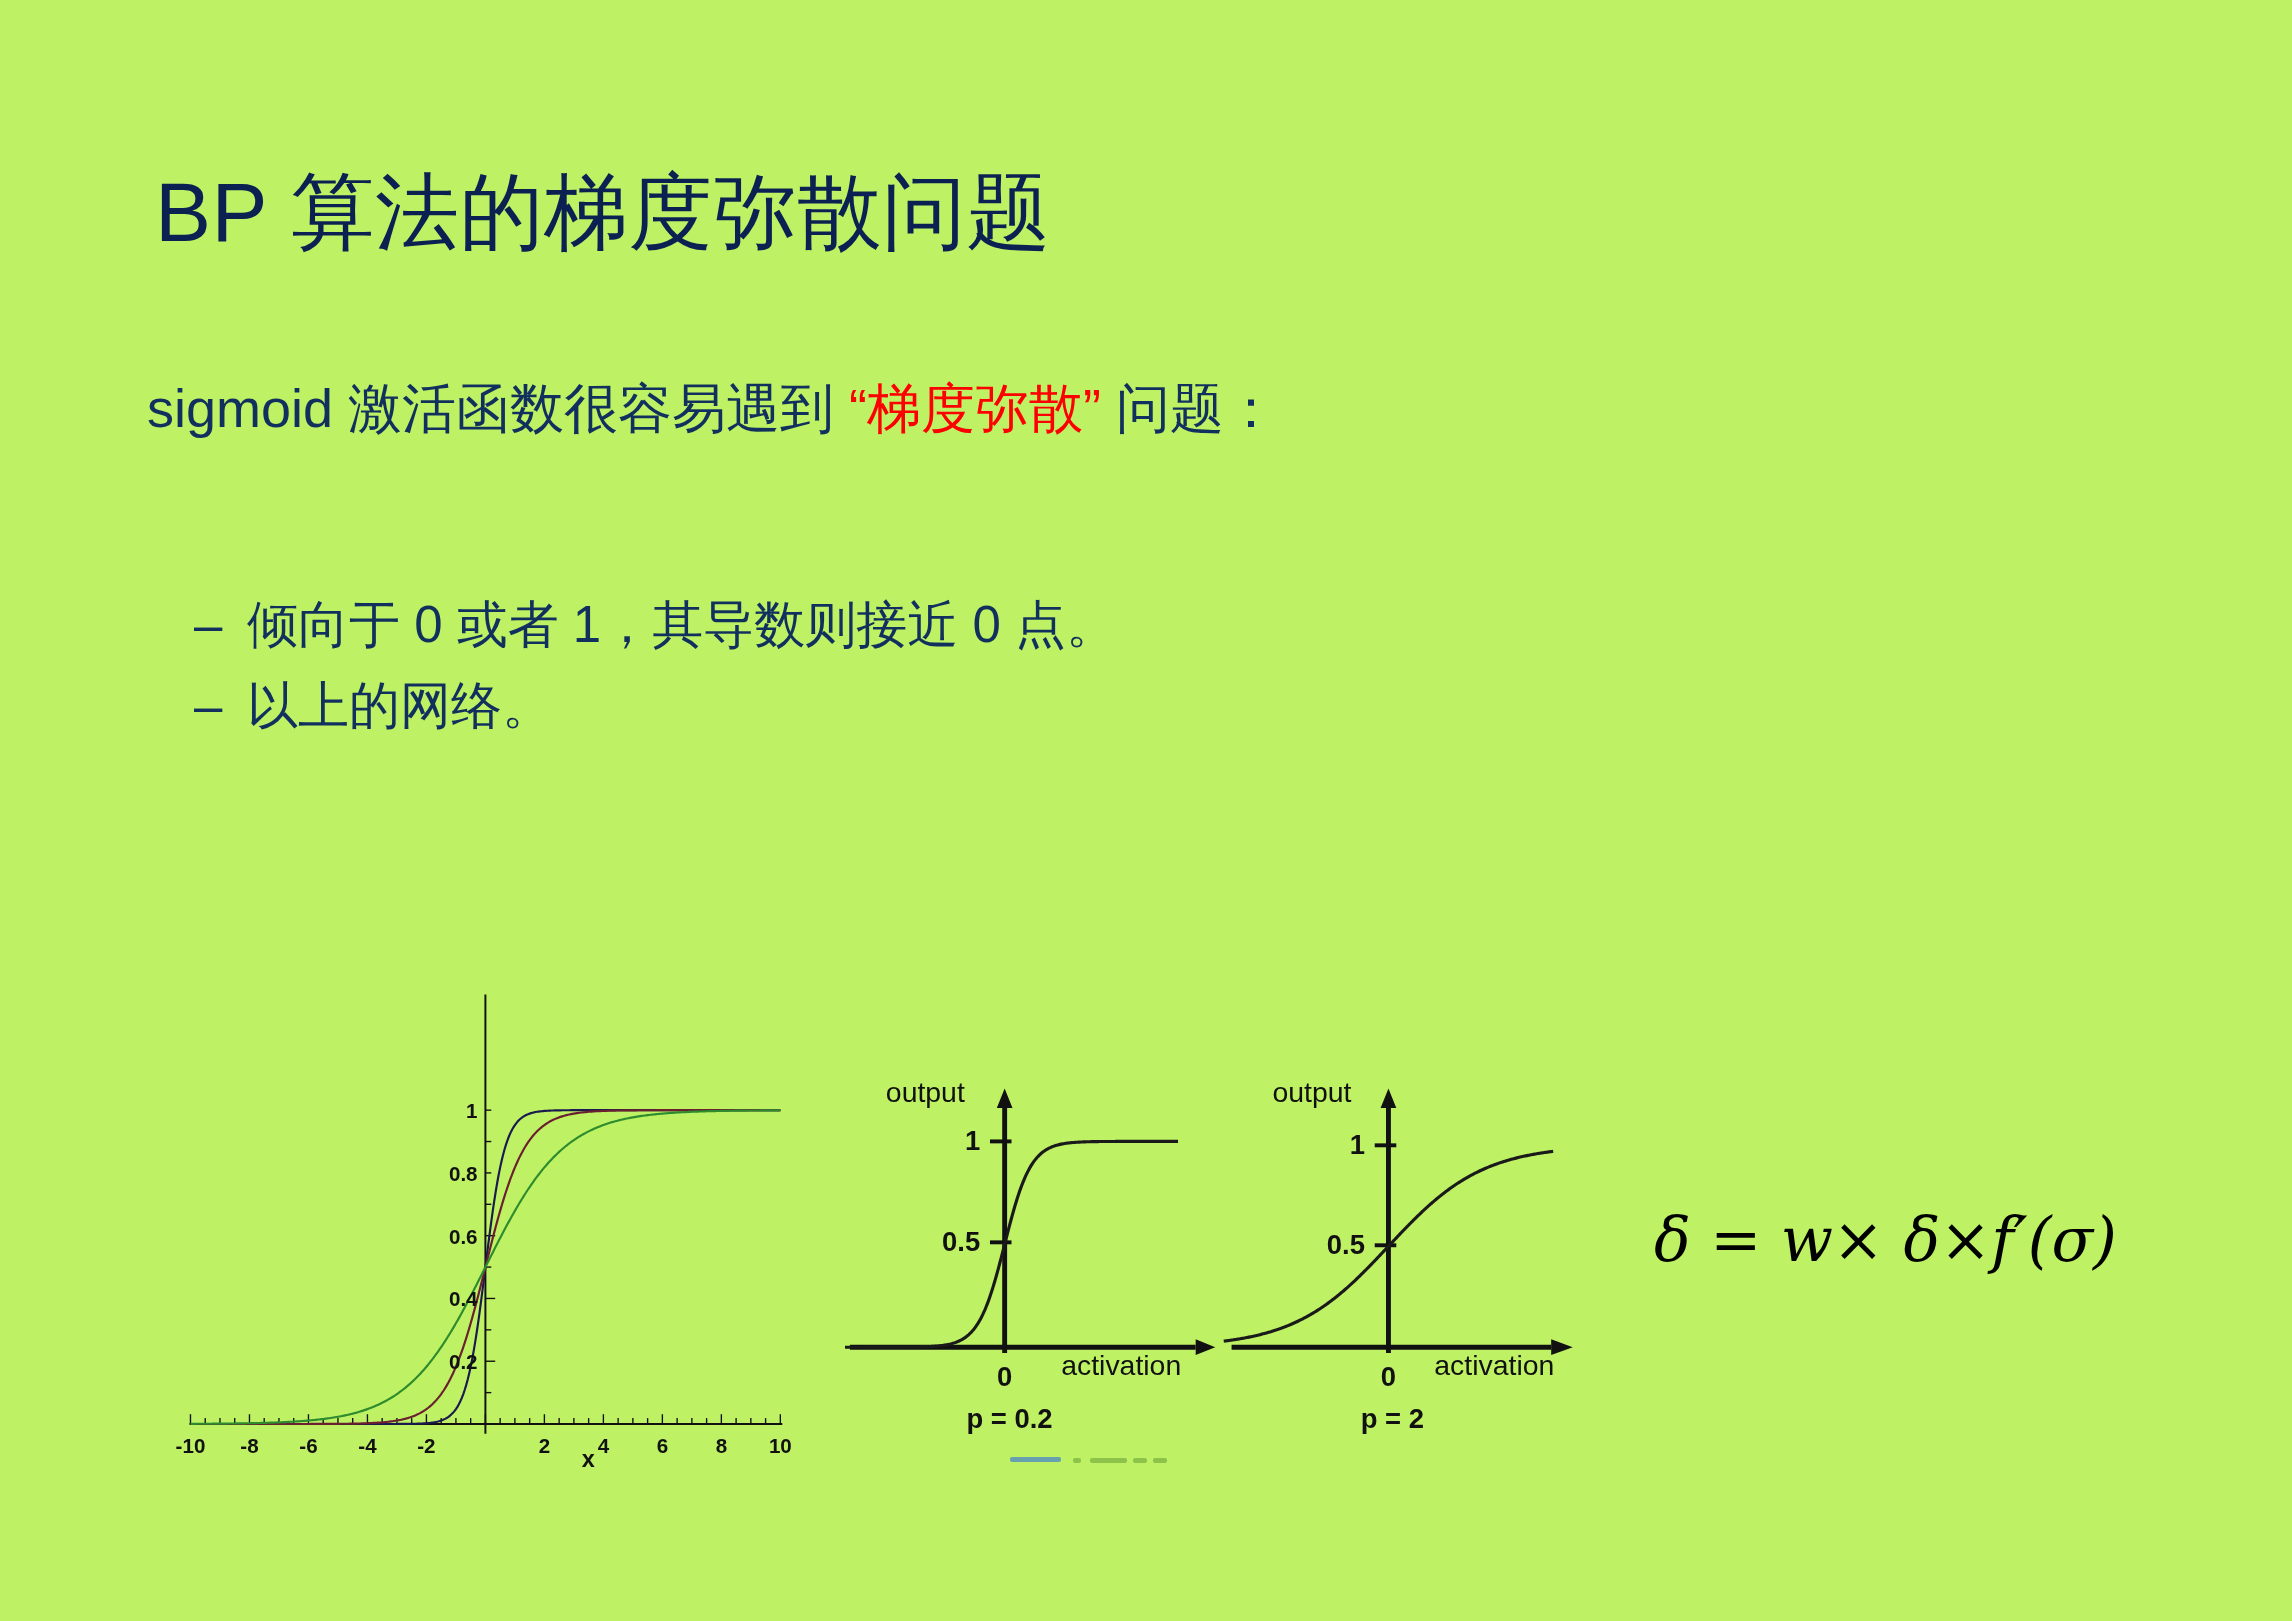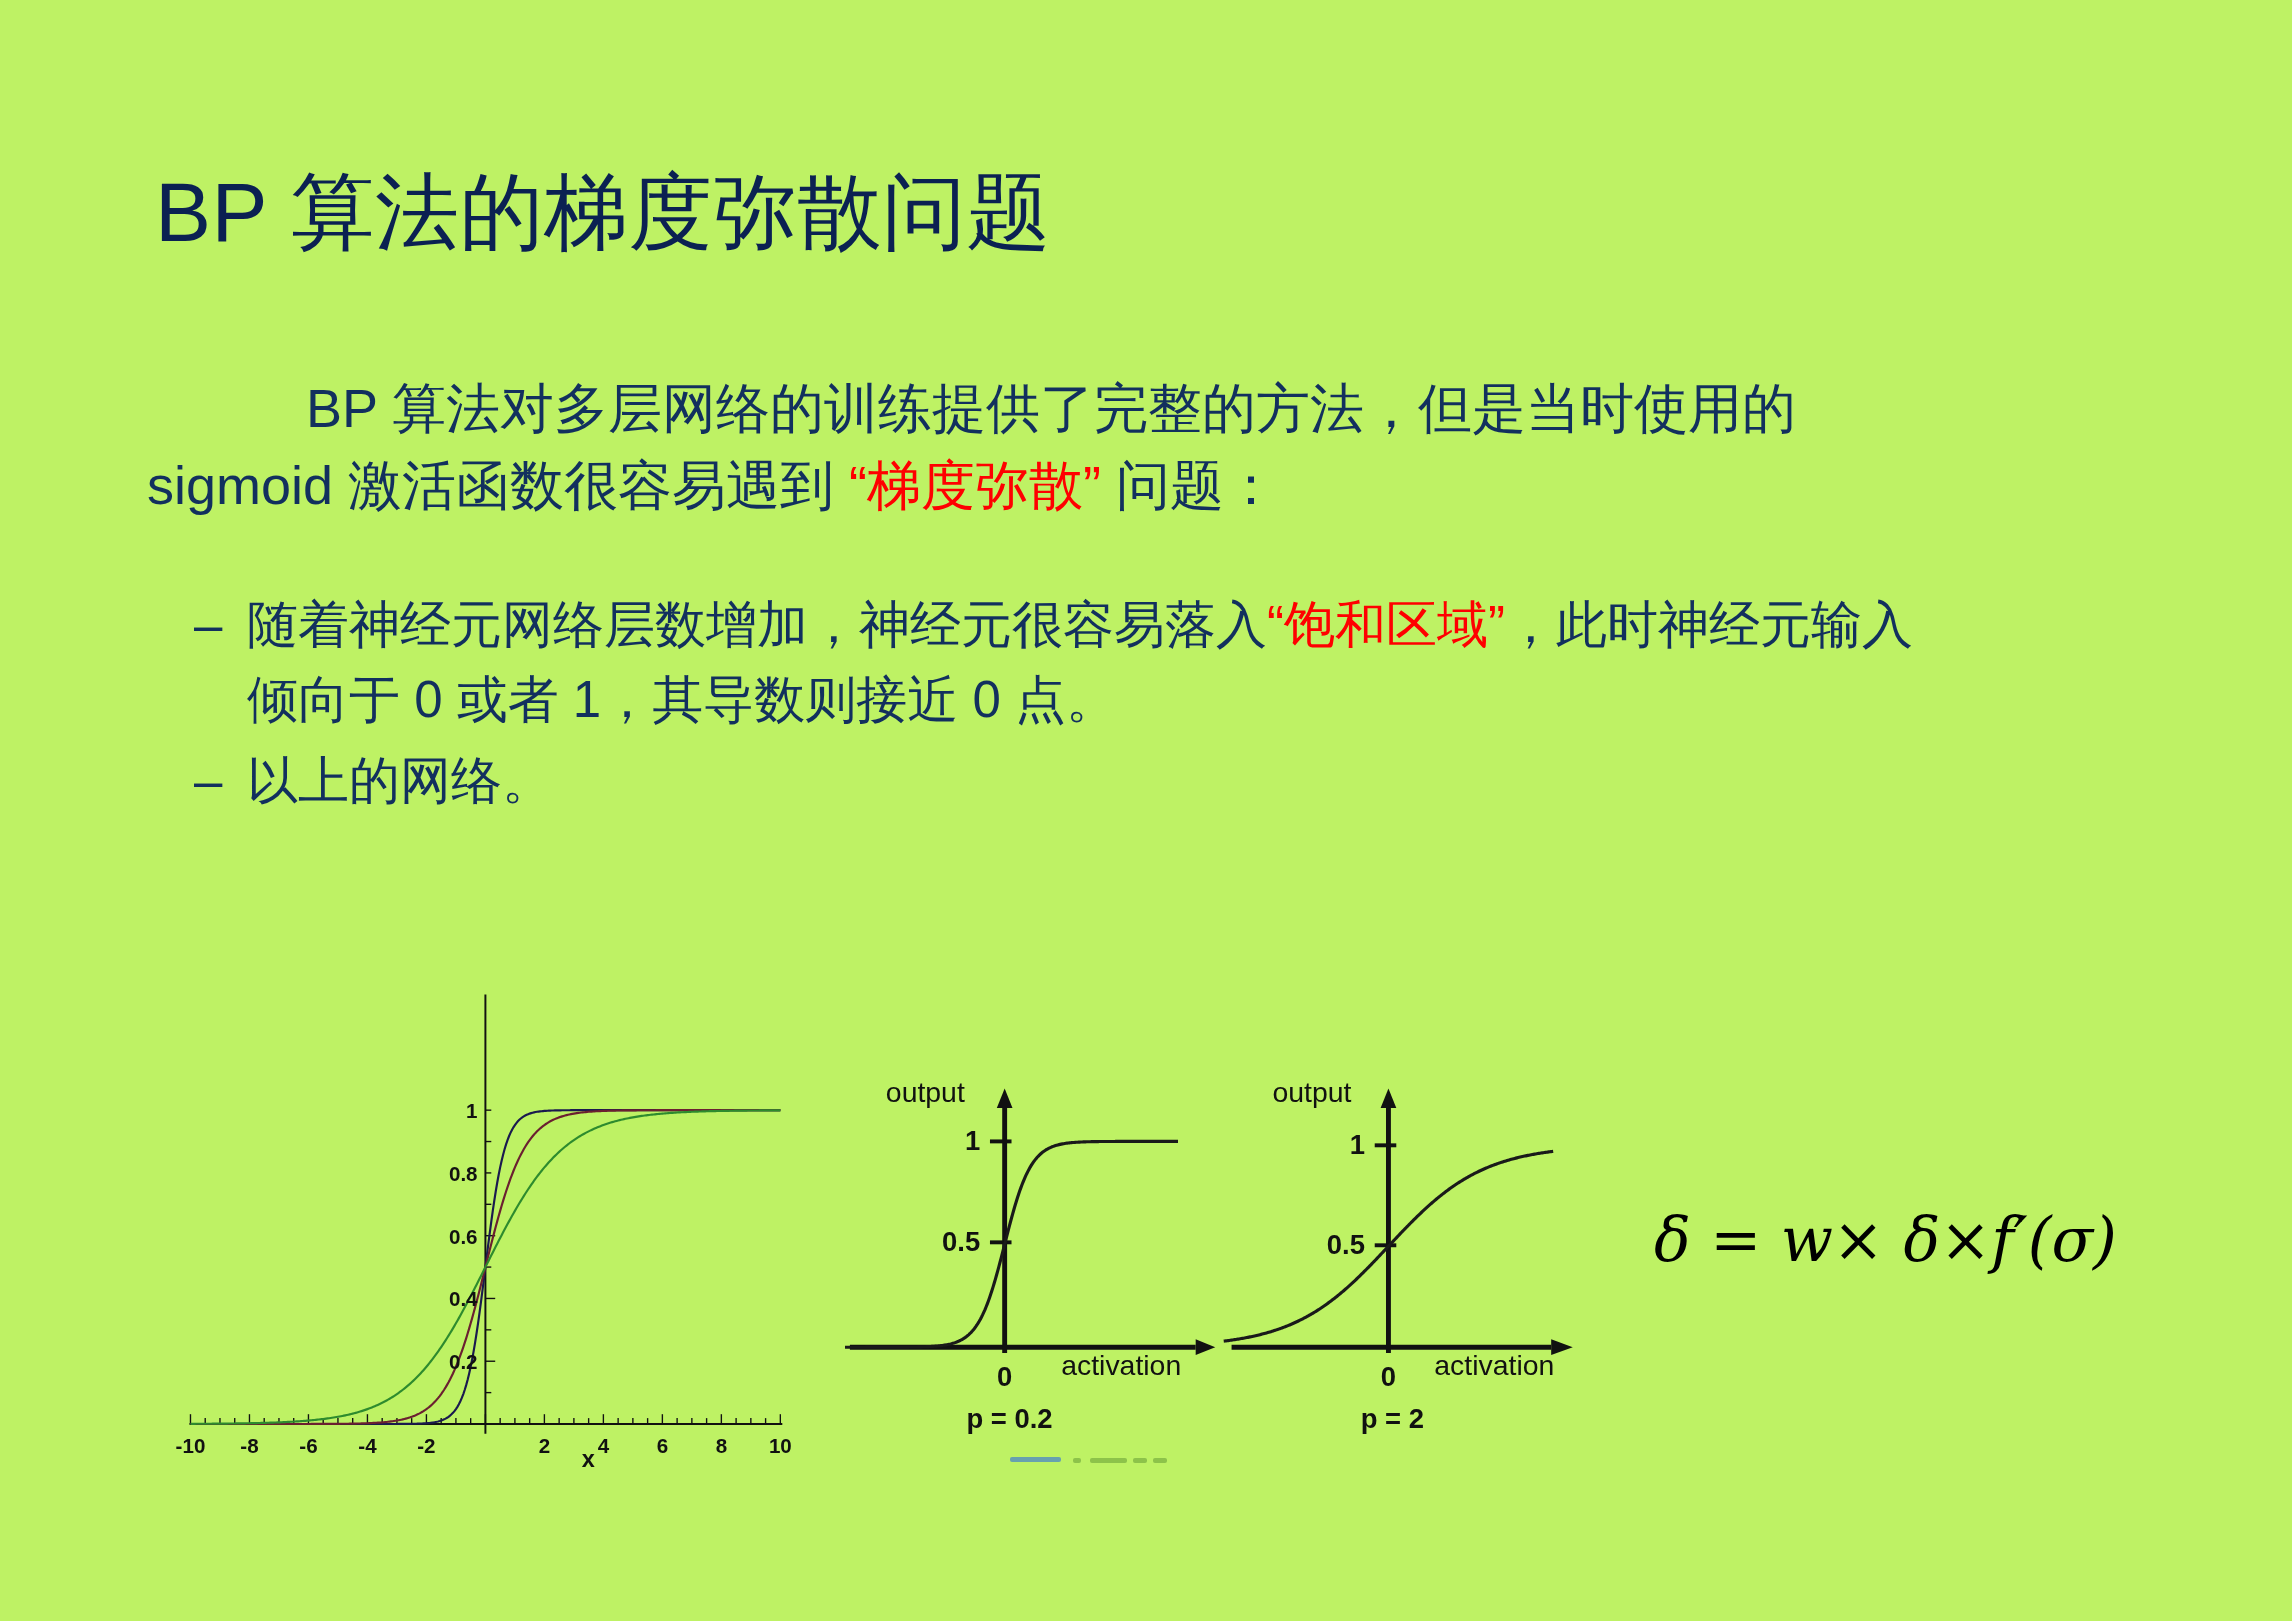--- a/index.html
+++ b/index.html
@@ -167,34 +167,30 @@
   }
 </style>
 </head>
 <body>
 
 <div id="slide">
 
   <div class="slide-title">BP 算法的梯度弥散问题</div>
 
   <div class="body-block">
-    <div class="para-line indent">BP 算法对多层网络的训练提供了完整的方法，但是当时使用的</div>
     <div class="para-line">
       <span>sigmoid 激活函数很容易遇到 </span><span class="hl-red">“梯度弥散”</span><span> 问题：</span>
     </div>
   </div>
 
   <div class="bullets">
 
     <div class="bullet-row">
       <div class="bullet-dash">–</div>
       <div class="bullet-text">
-        <div class="ln">
-          <span>随着神经元网络层数增加，神经元很容易落入</span><span class="hl-red">“饱和区域”</span><span>，此时神经元输入</span>
-        </div>
         <div class="ln">倾向于 0 或者 1，其导数则接近 0 点。</div>
       </div>
     </div>
 
     <div class="bullet-row">
       <div class="bullet-dash">–</div>
       <div class="bullet-text">
         <div class="ln">以上的网络。</div>
       </div>
     </div>

